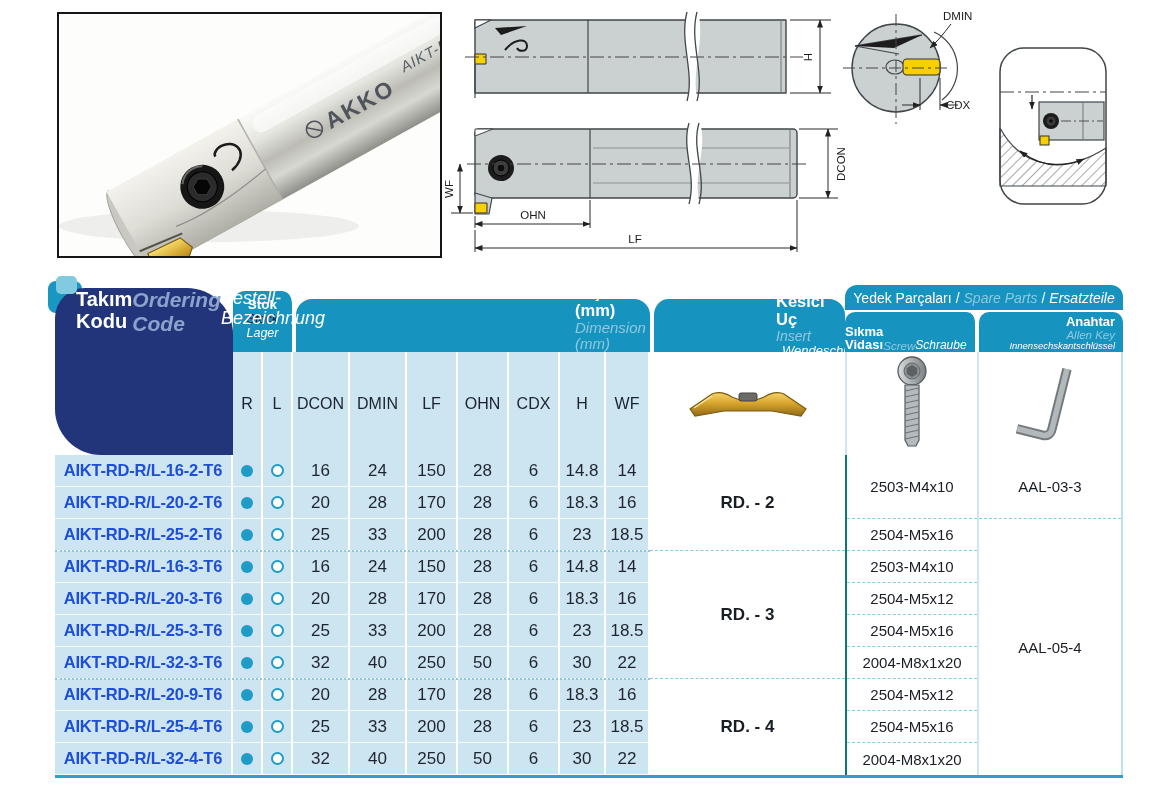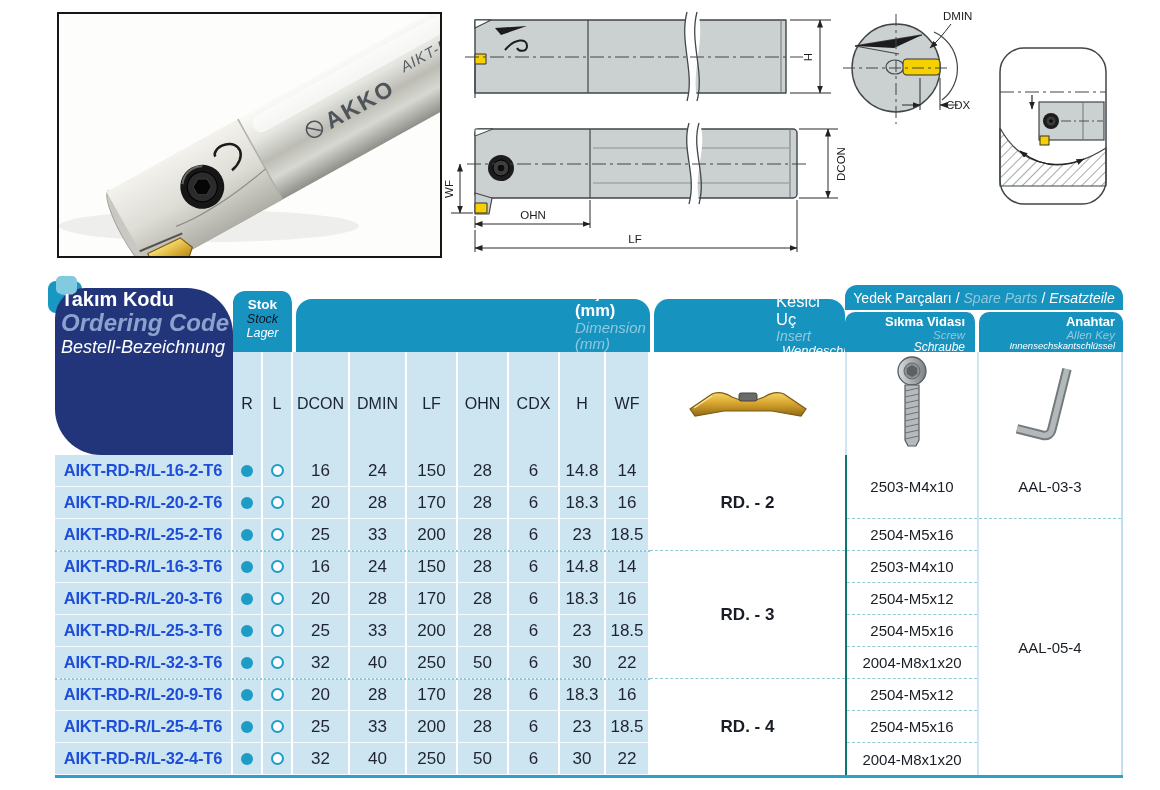--- a/index.html
+++ b/index.html
@@ -12,52 +12,52 @@
   
   #drawings{left:443px;top:2px;}
   .dimlbl{font-size:11.5px;fill:#1c1c1c;font-family:"Liberation Sans",sans-serif;}
 
   
   #tbl{left:55px;top:283px;width:1068px;height:495px;}
   #icon-teal{left:48px;top:281px;width:34px;height:32px;border-radius:8px;background:#1797C2;z-index:1;}
   #icon-light{left:56px;top:276px;width:21px;height:18px;border-radius:5px;background:#82CADF;z-index:3;}
 
   #navy{left:0;top:5px;width:178px;height:167px;background:#22357B;border-radius:30px 46px 0 46px;
-        color:#fff;display:flex;flex-direction:column;justify-content:flex-start;padding-left:6px;
+        color:#fff;display:flex;flex-direction:row;justify-content:space-between;padding-left:21px;
         box-sizing:border-box;z-index:2;position:absolute;line-height:1.12;}
   #navy .l1{font-size:20px;font-weight:bold;}
-  #navy .l2{font-size:24px;font-weight:bold;font-style:italic;color:#8CA2CC;}
+  #navy .l2{font-size:21px;font-weight:bold;font-style:italic;color:#8CA2CC;}
   #navy .l3{font-size:18px;font-style:italic;}
 
   .tab{background:#1793BF;color:#fff;position:absolute;box-sizing:border-box;}
   #stok-tab{left:178px;top:8px;width:61px;height:61px;border-radius:12px 12px 0 0;border-right:2px solid #fff;
             display:flex;flex-direction:column;align-items:center;padding-top:7px;line-height:1.1;}
   #stok-tab .t1{font-size:13.5px;font-weight:bold;}
   #stok-tab .t2{font-size:12.5px;font-style:italic;color:#0f172a;}
   #stok-tab .t3{font-size:12.5px;font-style:italic;}
 
   #dims-tab{left:241px;top:16px;width:354px;height:53px;border-radius:16px 16px 0 0;
             display:flex;flex-direction:column;justify-content:center;align-items:flex-end;padding-right:18px;line-height:1.08;}
   #dims-tab .d1{font-size:16.5px;font-weight:bold;}
   #dims-tab .d2{font-size:15px;font-style:italic;color:#8FC9DF;}
   #dims-tab .d3{font-size:15px;font-style:italic;}
 
   #insert-tab{left:597px;top:16px;width:193px;height:53px;border-radius:16px 16px 0 0;border-left:2px solid #fff;
             display:flex;flex-direction:column;justify-content:center;align-items:flex-end;padding-right:12px;line-height:1.08;}
-  #insert-tab .d1{font-size:16.5px;font-weight:normal;margin-left:27px;}
+  #insert-tab .d1{font-size:16.5px;font-weight:bold;margin-left:27px;}
   #insert-tab .d2{font-size:14px;font-style:italic;color:#8FC9DF;}
   #insert-tab .d3{font-size:13px;font-style:italic;}
 
   #yedek-strip{left:790px;top:2px;width:278px;height:25px;border-radius:12px 12px 0 0;
             display:flex;align-items:center;justify-content:center;font-size:14px;gap:4px;}
   #yedek-strip .en{font-style:italic;color:#8FC9DF;}
   #yedek-strip .de{font-style:italic;}
 
   #screw-tab{left:790px;top:29px;width:132px;height:40px;border-radius:10px 10px 0 0;border-right:2px solid #fff;
-            display:flex;flex-direction:column;align-items:flex-end;padding:3px 10px 0 0;line-height:1.05;}
+            display:flex;align-items:flex-end;padding:3px 10px 0 0;line-height:1.05;}
   #allen-tab{left:924px;top:29px;width:144px;height:40px;border-radius:10px 10px 0 0;
             display:flex;flex-direction:column;align-items:flex-end;padding:3px 8px 0 0;line-height:1.05;}
   .st1{font-size:13px;font-weight:bold;}
   .st2{font-size:11.5px;font-style:italic;color:#8FC9DF;}
   .st3{font-size:12px;font-style:italic;}
   #allen-tab .st3{font-size:9.5px;}
 
   #subheader{left:178px;top:69px;height:103px;position:absolute;display:flex;}
   .sh{background:#CDE4F1;border-right:2px solid #fff;display:flex;align-items:center;justify-content:center;
       font-size:16px;color:#1b2230;box-sizing:border-box;height:103px;}

